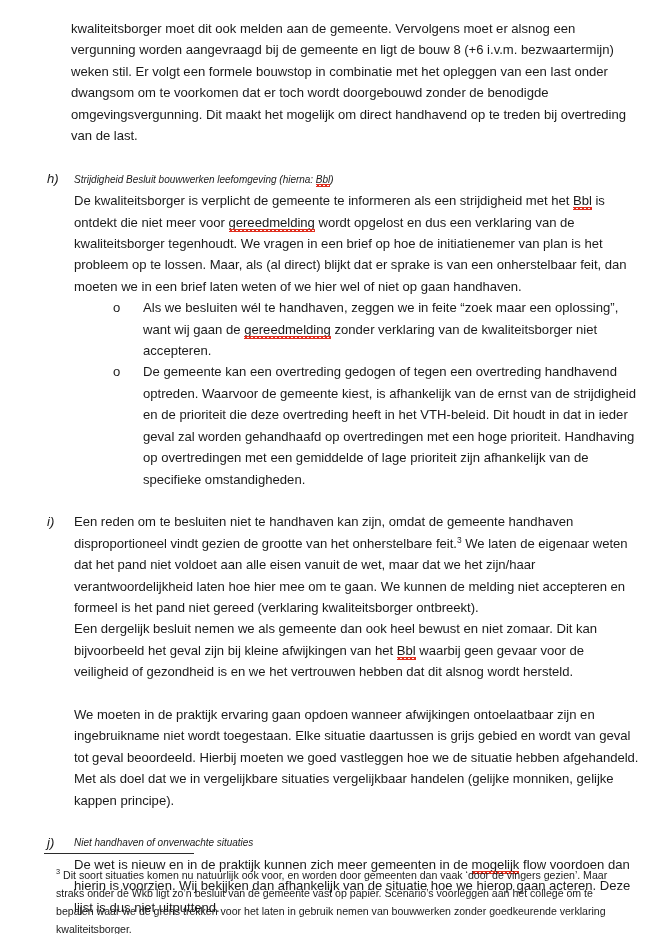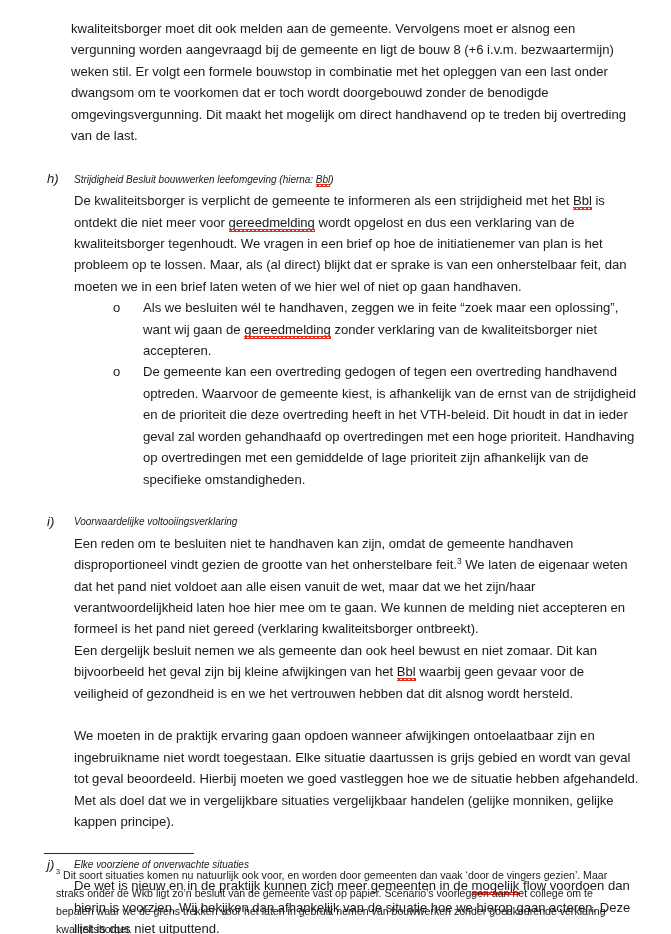--- a/index.html
+++ b/index.html
@@ -162,34 +162,33 @@
         <span class="circle-marker">o</span>
         <span>De gemeente kan een overtreding gedogen of tegen een overtreding handhavend optreden. Waarvoor de gemeente kiest, is afhankelijk van de ernst van de strijdigheid en de prioriteit die deze overtreding heeft in het VTH-beleid. Dit houdt in dat in ieder geval zal worden gehandhaafd op overtredingen met een hoge prioriteit. Handhaving op overtredingen met een gemiddelde of lage prioriteit zijn afhankelijk van de specifieke omstandigheden.</span>
       </li>
     </ul>
   </div>
 
   <div class="spacer-line"></div>
 
   <div class="alpha-item">
     <span class="alpha-marker">i)</span>
-    <div class="para alpha-title">Voorwaardelijke voltooiingsverklaring</div>
     <p class="para"><span>Een reden om te besluiten niet te handhaven kan zijn, omdat de gemeente handhaven disproportioneel vindt gezien de grootte van het onherstelbare feit.</span><sup class="fnref">3</sup><span> We laten de eigenaar weten dat het pand niet voldoet aan alle eisen vanuit de wet, maar dat we het zijn/haar verantwoordelijkheid laten hoe hier mee om te gaan. We kunnen de melding niet accepteren en formeel is het pand niet gereed (verklaring kwaliteitsborger ontbreekt).</span></p>
     <p class="para"><span>Een dergelijk besluit nemen we als gemeente dan ook heel bewust en niet zomaar. Dit kan bijvoorbeeld het geval zijn bij kleine afwijkingen van het </span><span class="sp">Bbl</span><span> waarbij geen gevaar voor de veiligheid of gezondheid is en we het vertrouwen hebben dat dit alsnog wordt hersteld.</span></p>
 
     <div class="spacer-line"></div>
 
     <p class="para">We moeten in de praktijk ervaring gaan opdoen wanneer afwijkingen ontoelaatbaar zijn en ingebruikname niet wordt toegestaan. Elke situatie daartussen is grijs gebied en wordt van geval tot geval beoordeeld. Hierbij moeten we goed vastleggen hoe we de situatie hebben afgehandeld. Met als doel dat we in vergelijkbare situaties vergelijkbaar handelen (gelijke monniken, gelijke kappen principe).</p>
   </div>
 
   <div class="spacer-line"></div>
 
   <div class="alpha-item">
     <span class="alpha-marker">j)</span>
-    <div class="para alpha-title">Elke voorziene of onverwachte situaties</div>
+    <div class="para alpha-title">Niet handhaven of onverwachte situaties</div>
     <p class="para"><span>De wet is nieuw en in de praktijk kunnen zich meer gemeenten in de </span><span class="sp">mogelijk</span><span> flow voordoen dan hierin is voorzien. Wij bekijken dan afhankelijk van de situatie hoe we hierop gaan acteren. Deze lijst is dus niet uitputtend.</span></p>
   </div>
 
   <div class="footnote-area">
     <div class="footnote-rule"></div>
     <p class="footnote-text"><sup>3</sup><span> Dit soort situaties komen nu natuurlijk ook voor, en worden door gemeenten dan vaak ‘door de vingers gezien’. Maar straks onder de Wkb ligt zo’n besluit van de gemeente vast op papier. Scenario’s voorleggen aan het college om te bepalen waar we de grens trekken voor het laten in gebruik nemen van bouwwerken zonder goedkeurende verklaring kwaliteitsborger.</span></p>
   </div>
 
 </div>
 

